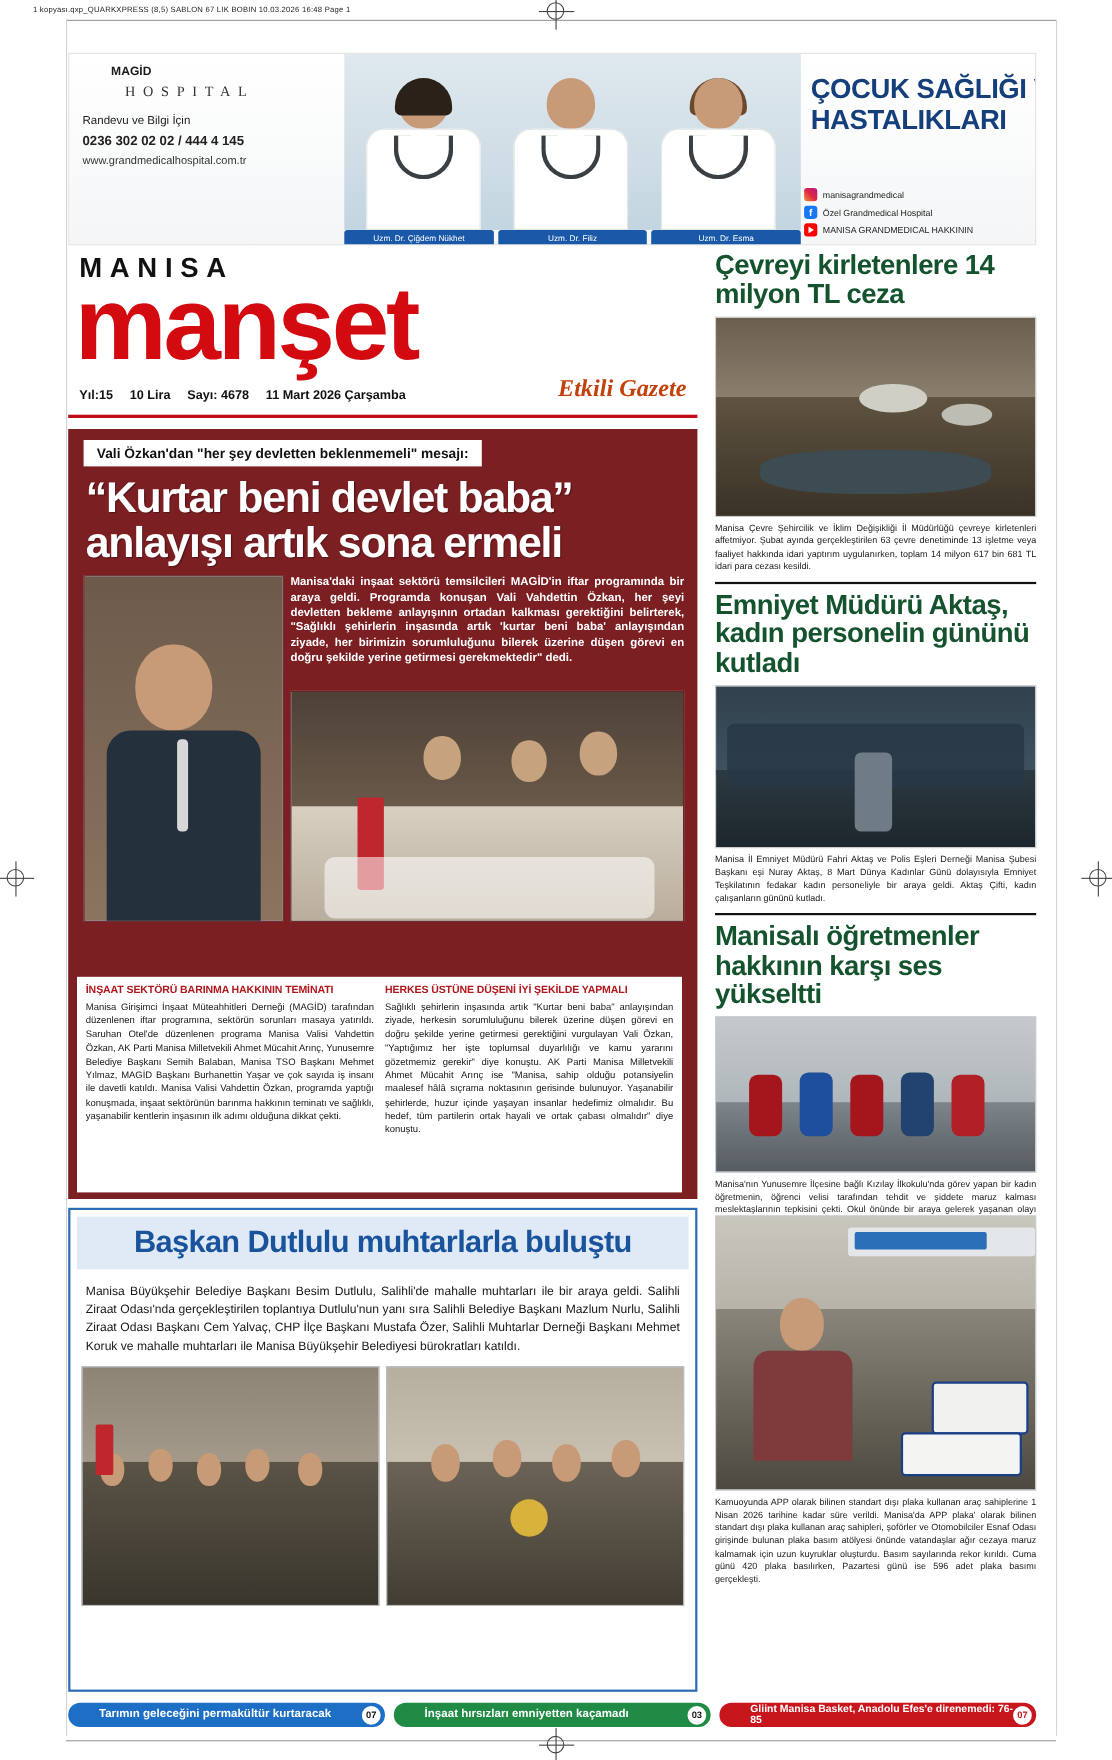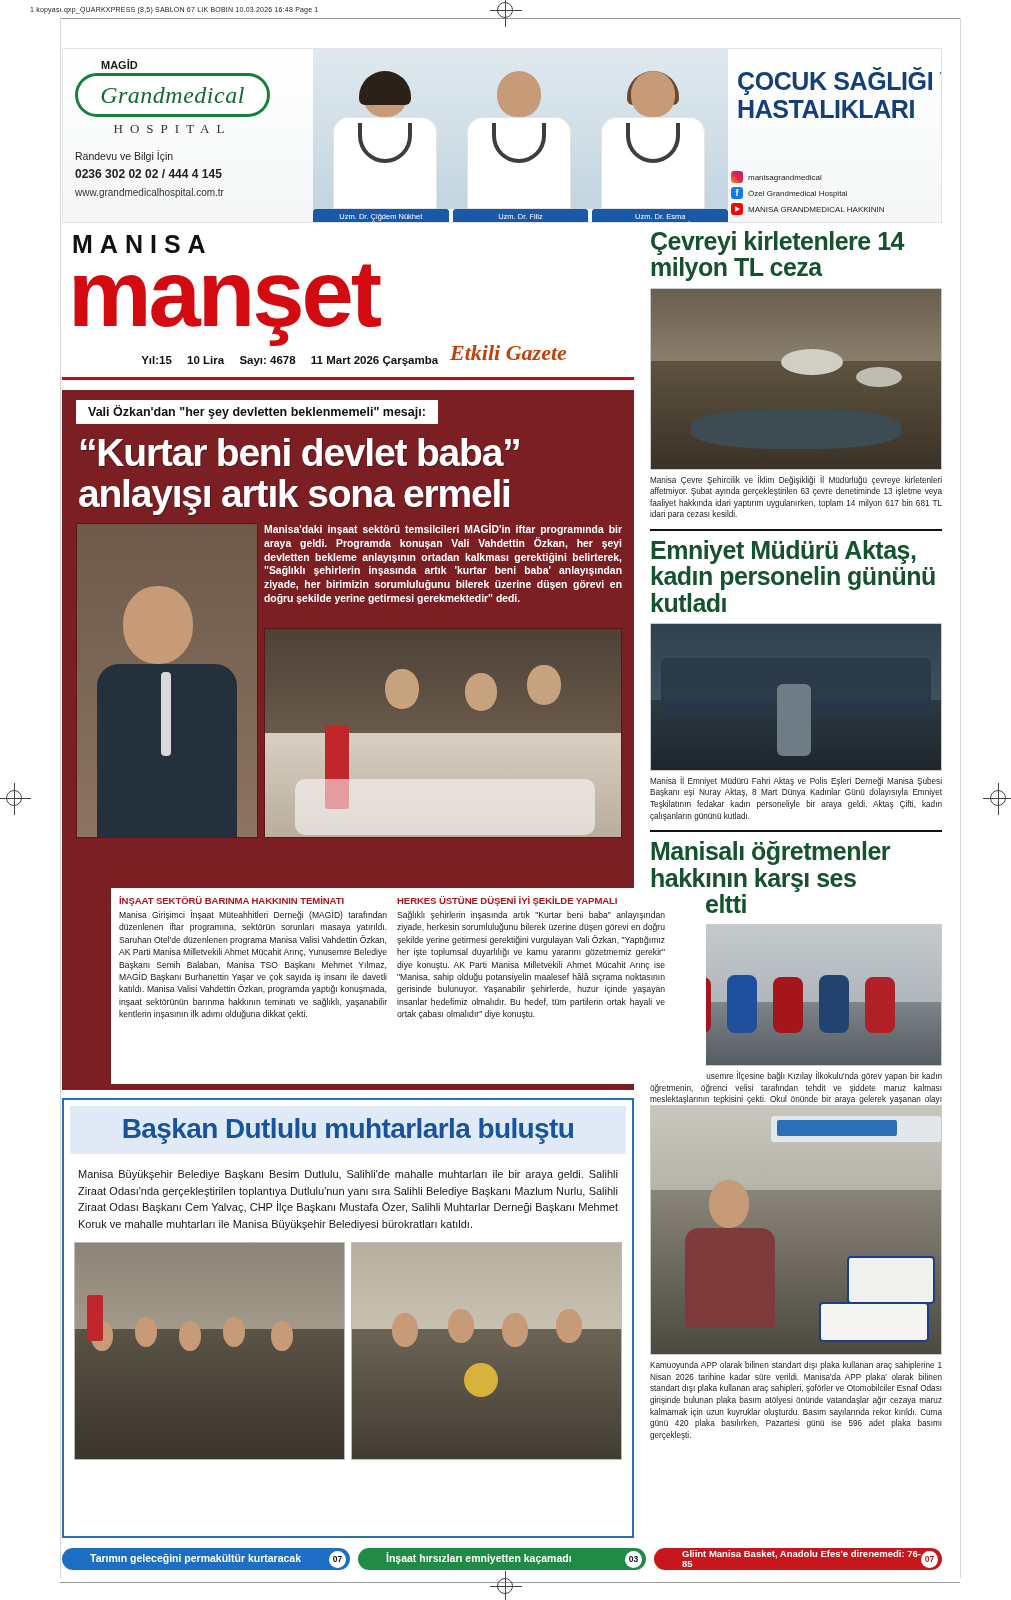--- a/index.html
+++ b/index.html
@@ -181,23 +181,23 @@
     color:#d40a11;
     line-height:.82;
     letter-spacing:-3px;
     margin-left:6px;
     margin-top:-4px;
     font-family:"Liberation Sans", sans-serif;
   }
   .mh-sub {
     display:flex;
     align-items:flex-end;
-    justify-content:center;
+    justify-content:space-between;
     margin-top:8px;
-    padding:0 10px 0 22px;
+    padding:0 10px 0 10px;
   }
   .mh-meta {
     font-size:11.5px;
     color:#111;
     font-weight:bold;
   }
   .mh-meta span { margin-right:12px;}
   .mh-etkili {
     font-family:"Liberation Serif", serif;
     font-style:italic;
@@ -277,26 +277,25 @@
     position:absolute; left:194px; top:105px; width:358px; height:210px;
     border:1px solid #5d1518;
   }
   .lead-summary {
     position:absolute; left:194px; top:0; width:358px; height:100px;
     color:#fff; font-size:10.4px; line-height:1.34; text-align:justify; font-weight:bold;
   }
   .lead-bottom {
     position:absolute;
     left:8px; top:498px;
-    width:595px; height:196px;
+    width:550px; height:196px;
     background:#fff;
     padding:7px 8px;
     display:flex;
     gap:10px;
-    margin-left:41px;
   }
   .lb-col { width:268px;}
   .lb-head {
     font-size:9.6px;
     font-weight:bold;
     color:#b0161c;
     margin-bottom:3px;
     letter-spacing:-.1px;
   }
   .lb-text {
@@ -392,23 +391,20 @@
   <div class="sideline-r"></div>
   <div class="botline"></div>
   <div class="mark-circle" style="left:6px;top:790px;"></div>
   <div class="mark-circle" style="left:990px;top:790px;"></div>
   <div class="mark-circle" style="left:497px;top:2px;"></div>
   <div class="mark-circle" style="left:497px;top:1578px;"></div>
 
   <div class="ad">
     <div class="ad-left">
       <div class="ad-ozel">MAGİD</div>
-      <div class="ad-logo">
-        <div class="ad-logo-text">Grandmedical</div>
-      </div>
       <div class="ad-hosp">HOSPITAL</div>
       <div class="ad-contact">
         <div>Randevu ve Bilgi İçin</div>
         <div class="ad-phone">0236 302 02 02 / 444 4 145</div>
         <div class="ad-web">www.grandmedicalhospital.com.tr</div>
       </div>
     </div>
 
     <div class="ad-photo">
       <div class="doc d1">

